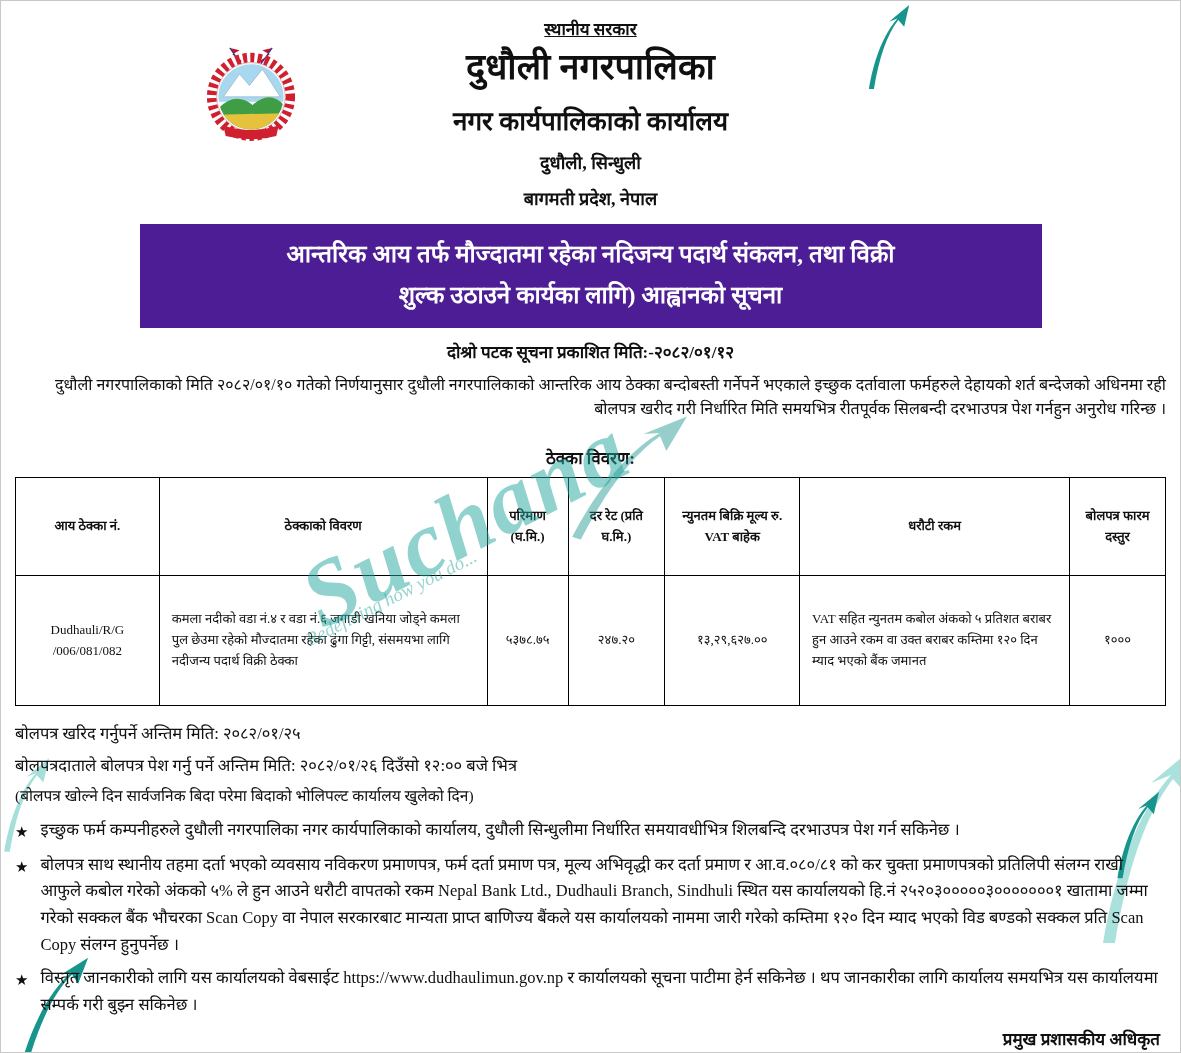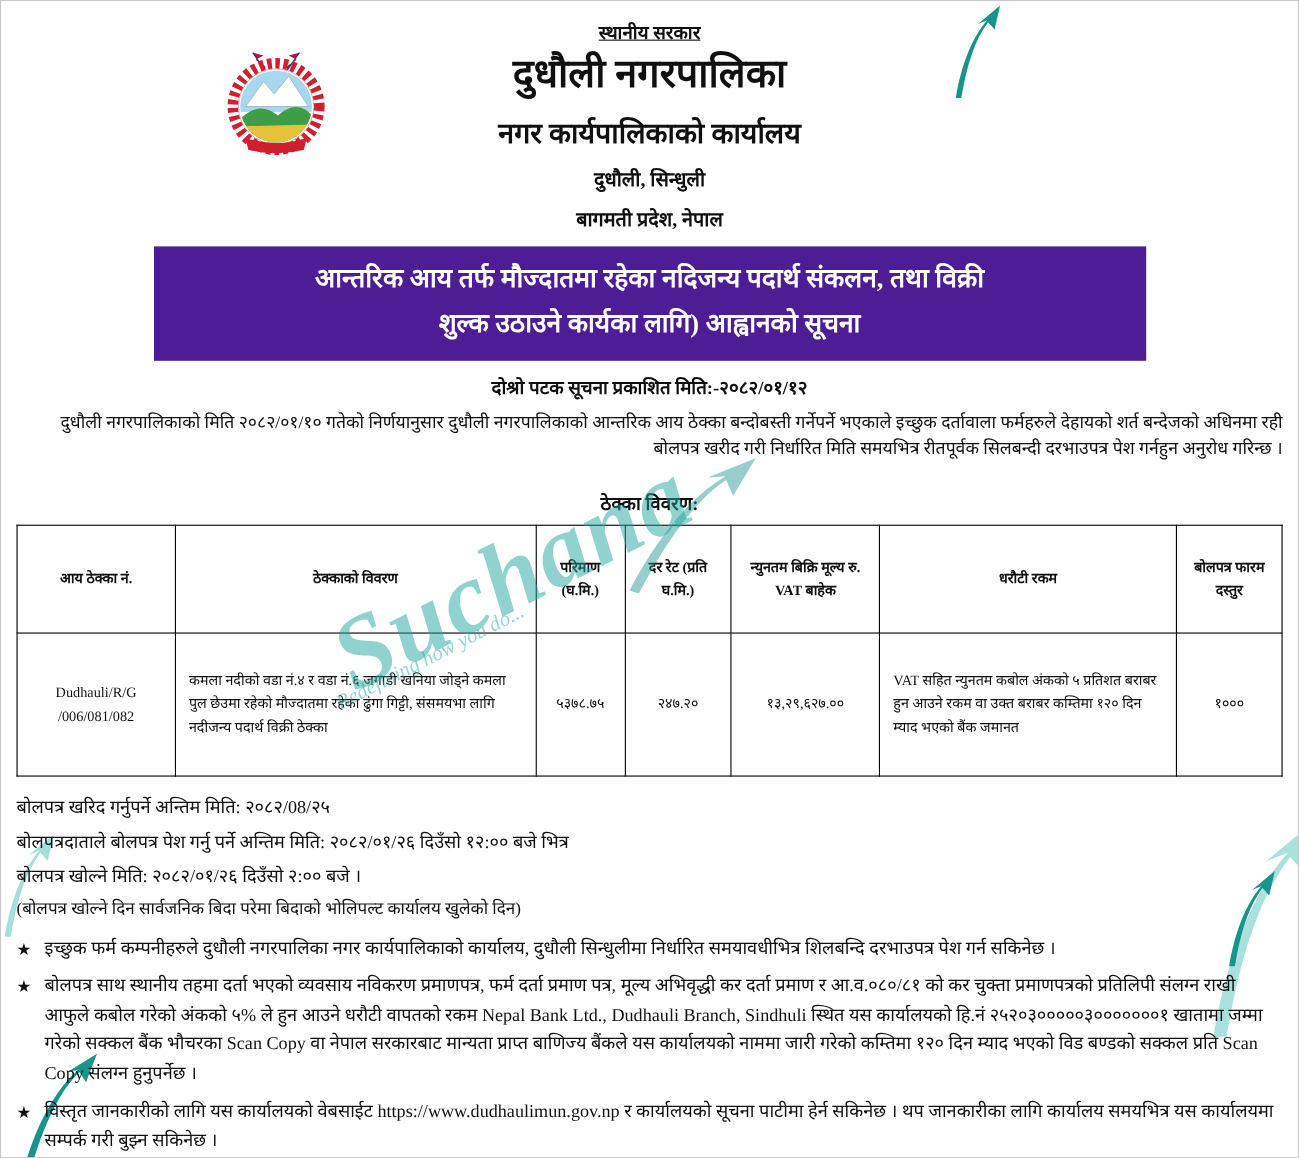--- a/index.html
+++ b/index.html
@@ -172,23 +172,22 @@
           <td>५३७८.७५</td>
           <td>२४७.२०</td>
           <td>१३,२९,६२७.००</td>
           <td class="cell-left">VAT सहित न्युनतम कबोल अंकको ५ प्रतिशत बराबर हुन आउने रकम वा उक्त बराबर कम्तिमा १२० दिन म्याद भएको बैंक जमानत</td>
           <td>१०००</td>
         </tr>
       </tbody>
     </table>
 
     <div class="dates">
-      <div class="date-line">बोलपत्र खरिद गर्नुपर्ने अन्तिम मिति: २०८२/08/२५</div>
+      <div class="date-line">बोलपत्र खरिद गर्नुपर्ने अन्तिम मिति: २०८२/०१/२५</div>
       <div class="date-line">बोलपत्रदाताले बोलपत्र पेश गर्नु पर्ने अन्तिम मिति: २०८२/०१/२६ दिउँसो १२:०० बजे भित्र</div>
-      <div class="date-line">बोलपत्र खोल्ने मिति: २०८२/०१/२६ दिउँसो २:०० बजे ।</div>
       <div class="date-note">(बोलपत्र खोल्ने दिन सार्वजनिक बिदा परेमा बिदाको भोलिपल्ट कार्यालय खुलेको दिन)</div>
     </div>
 
     <div class="bullets">
       <div class="bullet">
         <span class="star">★</span>
         <span class="btxt">इच्छुक फर्म कम्पनीहरुले दुधौली नगरपालिका नगर कार्यपालिकाको कार्यालय, दुधौली सिन्धुलीमा निर्धारित समयावधीभित्र शिलबन्दि दरभाउपत्र पेश गर्न सकिनेछ ।</span>
       </div>
       <div class="bullet">
         <span class="star">★</span>

